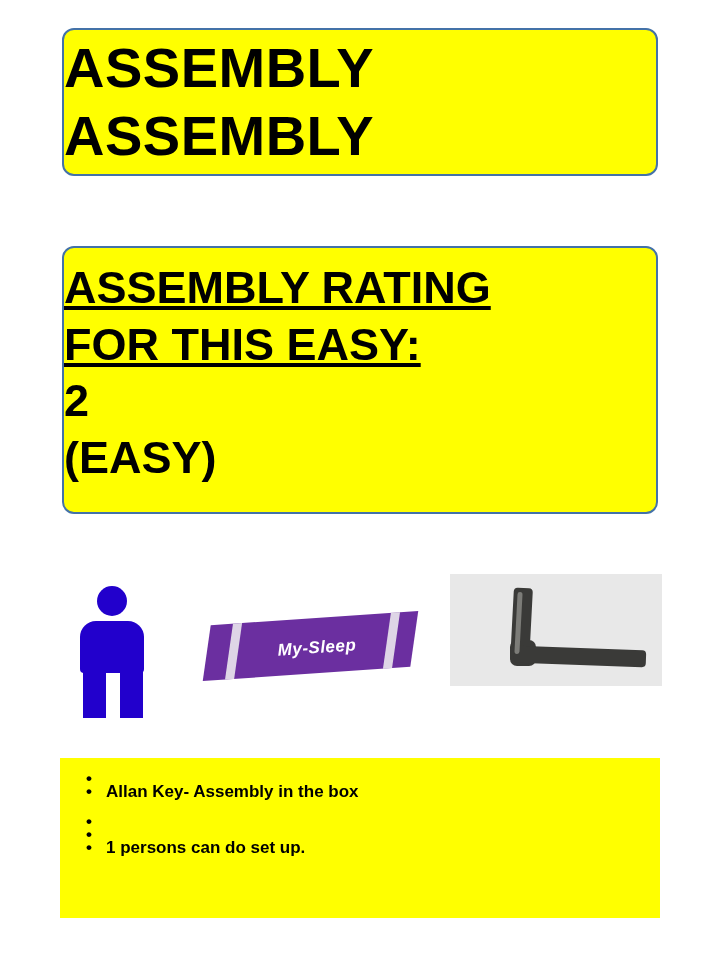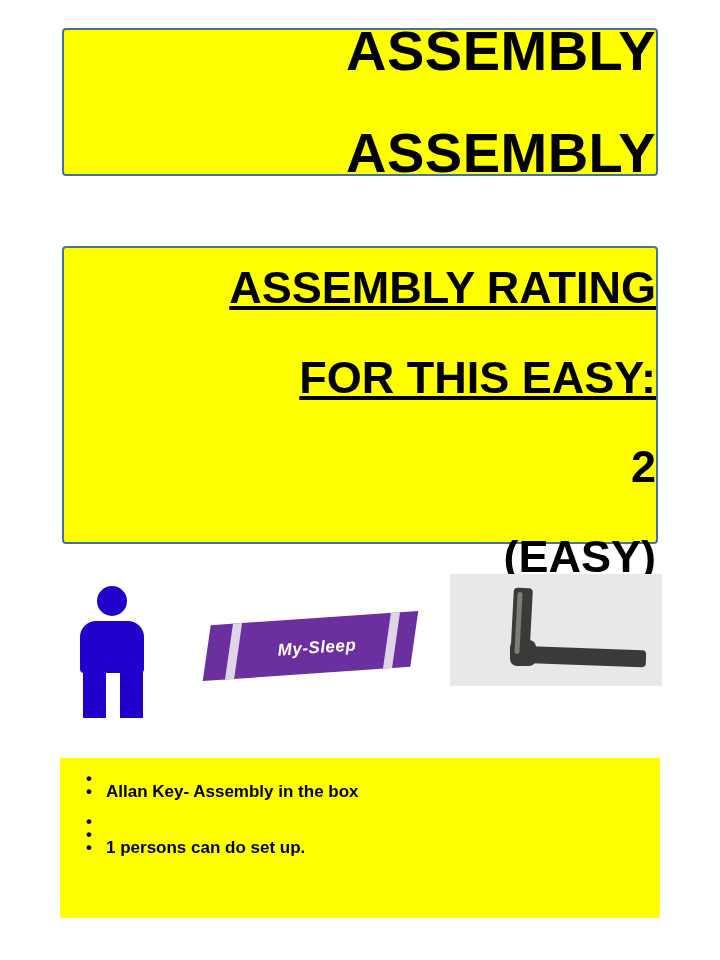--- a/index.html
+++ b/index.html
@@ -19,49 +19,48 @@
     position: relative;
     width: 720px;
     height: 960px;
   }
 
   
   .banner {
     position: absolute;
     background: #ffff00;
     border: 2px solid #4472a8;
-    border-radius: 4px;
+    border-radius: 12px;
     box-sizing: border-box;
     display: flex;
     flex-direction: column;
-    align-items: flex-end;
+    align-items: flex-start;
     justify-content: center;
     text-align: center;
-    gap: 33px;
   }
 
   #banner-title {
     left: 62px;
     top: 28px;
     width: 596px;
     height: 148px;
   }
   #banner-title .line {
     font-size: 56px;
     font-weight: bold;
     color: #000000;
     line-height: 1.22;
     letter-spacing: 0.5px;
   }
 
   #banner-rating {
     left: 62px;
     top: 246px;
     width: 596px;
-    height: 298px;
+    height: 268px;
     justify-content: flex-start;
     padding-top: 12px;
   }
   #banner-rating .rline {
     font-size: 45px;
     font-weight: bold;
     color: #000000;
     line-height: 1.26;
   }
   #banner-rating .underline {
@@ -70,21 +69,20 @@
   }
   #banner-rating .rating-number {
     font-size: 45px;
     font-weight: bold;
     line-height: 1.26;
   }
   #banner-rating .rating-word {
     font-size: 45px;
     font-weight: bold;
     line-height: 1.26;
-    text-decoration: underline;
   }
 
   
   .media-row {
     position: absolute;
     left: 60px;
     top: 570px;
     width: 600px;
     height: 150px;
   }

